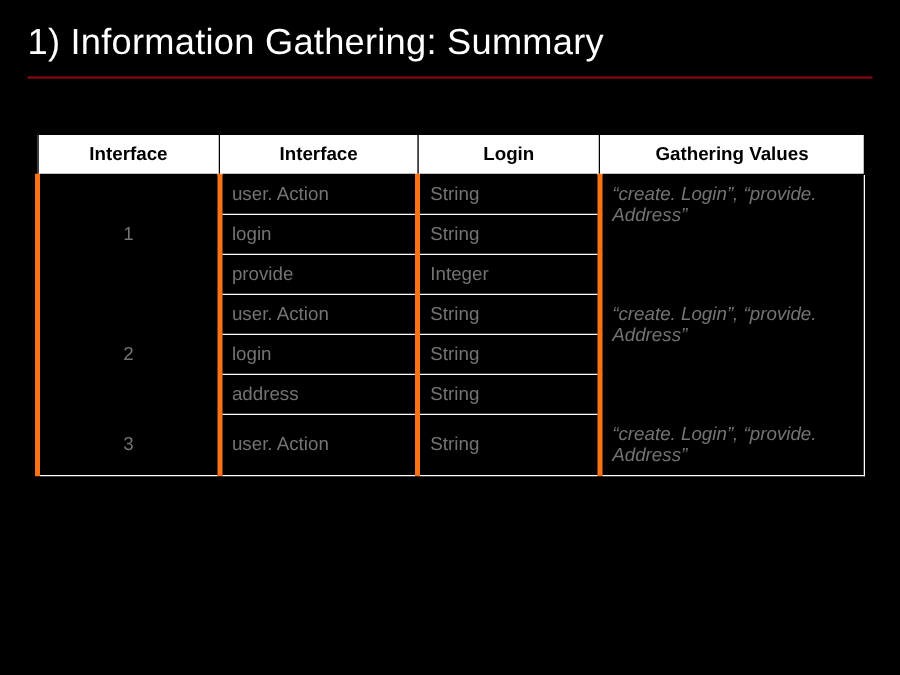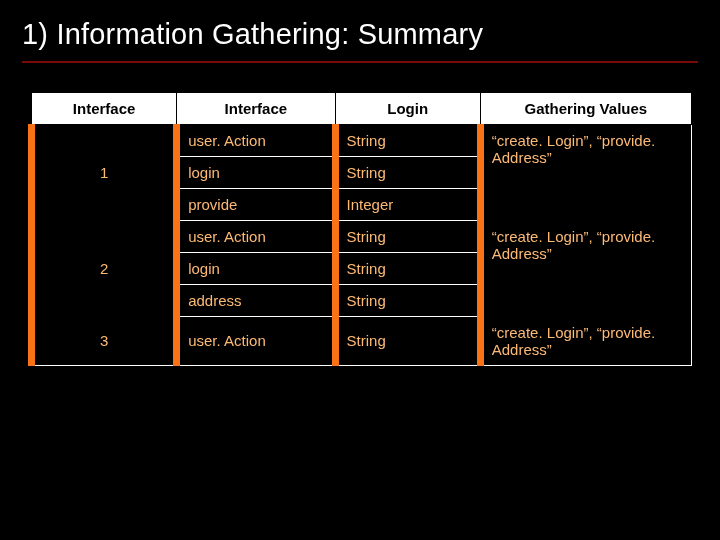--- a/index.html
+++ b/index.html
@@ -9,62 +9,63 @@
     color: #fff;
     font-family: Arial, Helvetica, sans-serif;
     padding: 18px 22px;
   }
   .title {
     font-size: 29px;
     font-weight: 400;
     color: #fff;
     padding-bottom: 10px;
     border-bottom: 2px solid #7a0a0a;
-    margin-bottom: 29px;
+    margin-bottom: 44px;
     letter-spacing: 0.2px;
   }
   .tbl-wrap {
     padding: 0 6px;
   }
   table {
     border-collapse: collapse;
     width: 100%;
     font-size: 15px;
   }
   th {
     text-align: center;
     background: #fff;
     color: #000;
     font-weight: 700;
     padding: 7px 10px;
     border: 1px solid #000;
   }
   td {
-    color: #fdba74;
+    color: #737373;
     padding: 7px 8px;
-    border-left: 7px solid #f97316;
+    border-left: 4px solid #f97316;
     border-right: 1px solid #fff;
     vertical-align: middle;
   }
   td.iface {
     text-align: center;
     vertical-align: middle;
     font-weight: 400;
   }
   td.param, td.dom {
     border-bottom: 1px solid #fff;
   }
   tr.group-last td.param,
   tr.group-last td.dom,
   tr.group-last td.iface,
   tr.group-last td.relv {
     border-bottom: 1px solid #fff;
   }
   td.relv {
     border-bottom: none;
+    font-style: italic;
   }
   table { border-bottom: 1px solid #fff; }
   td.iface { border-bottom: none; }
 </style>
 </head>
 <body>
 
 <div class="title">1) Information Gathering: Summary</div>
 
 <div class="tbl-wrap">

